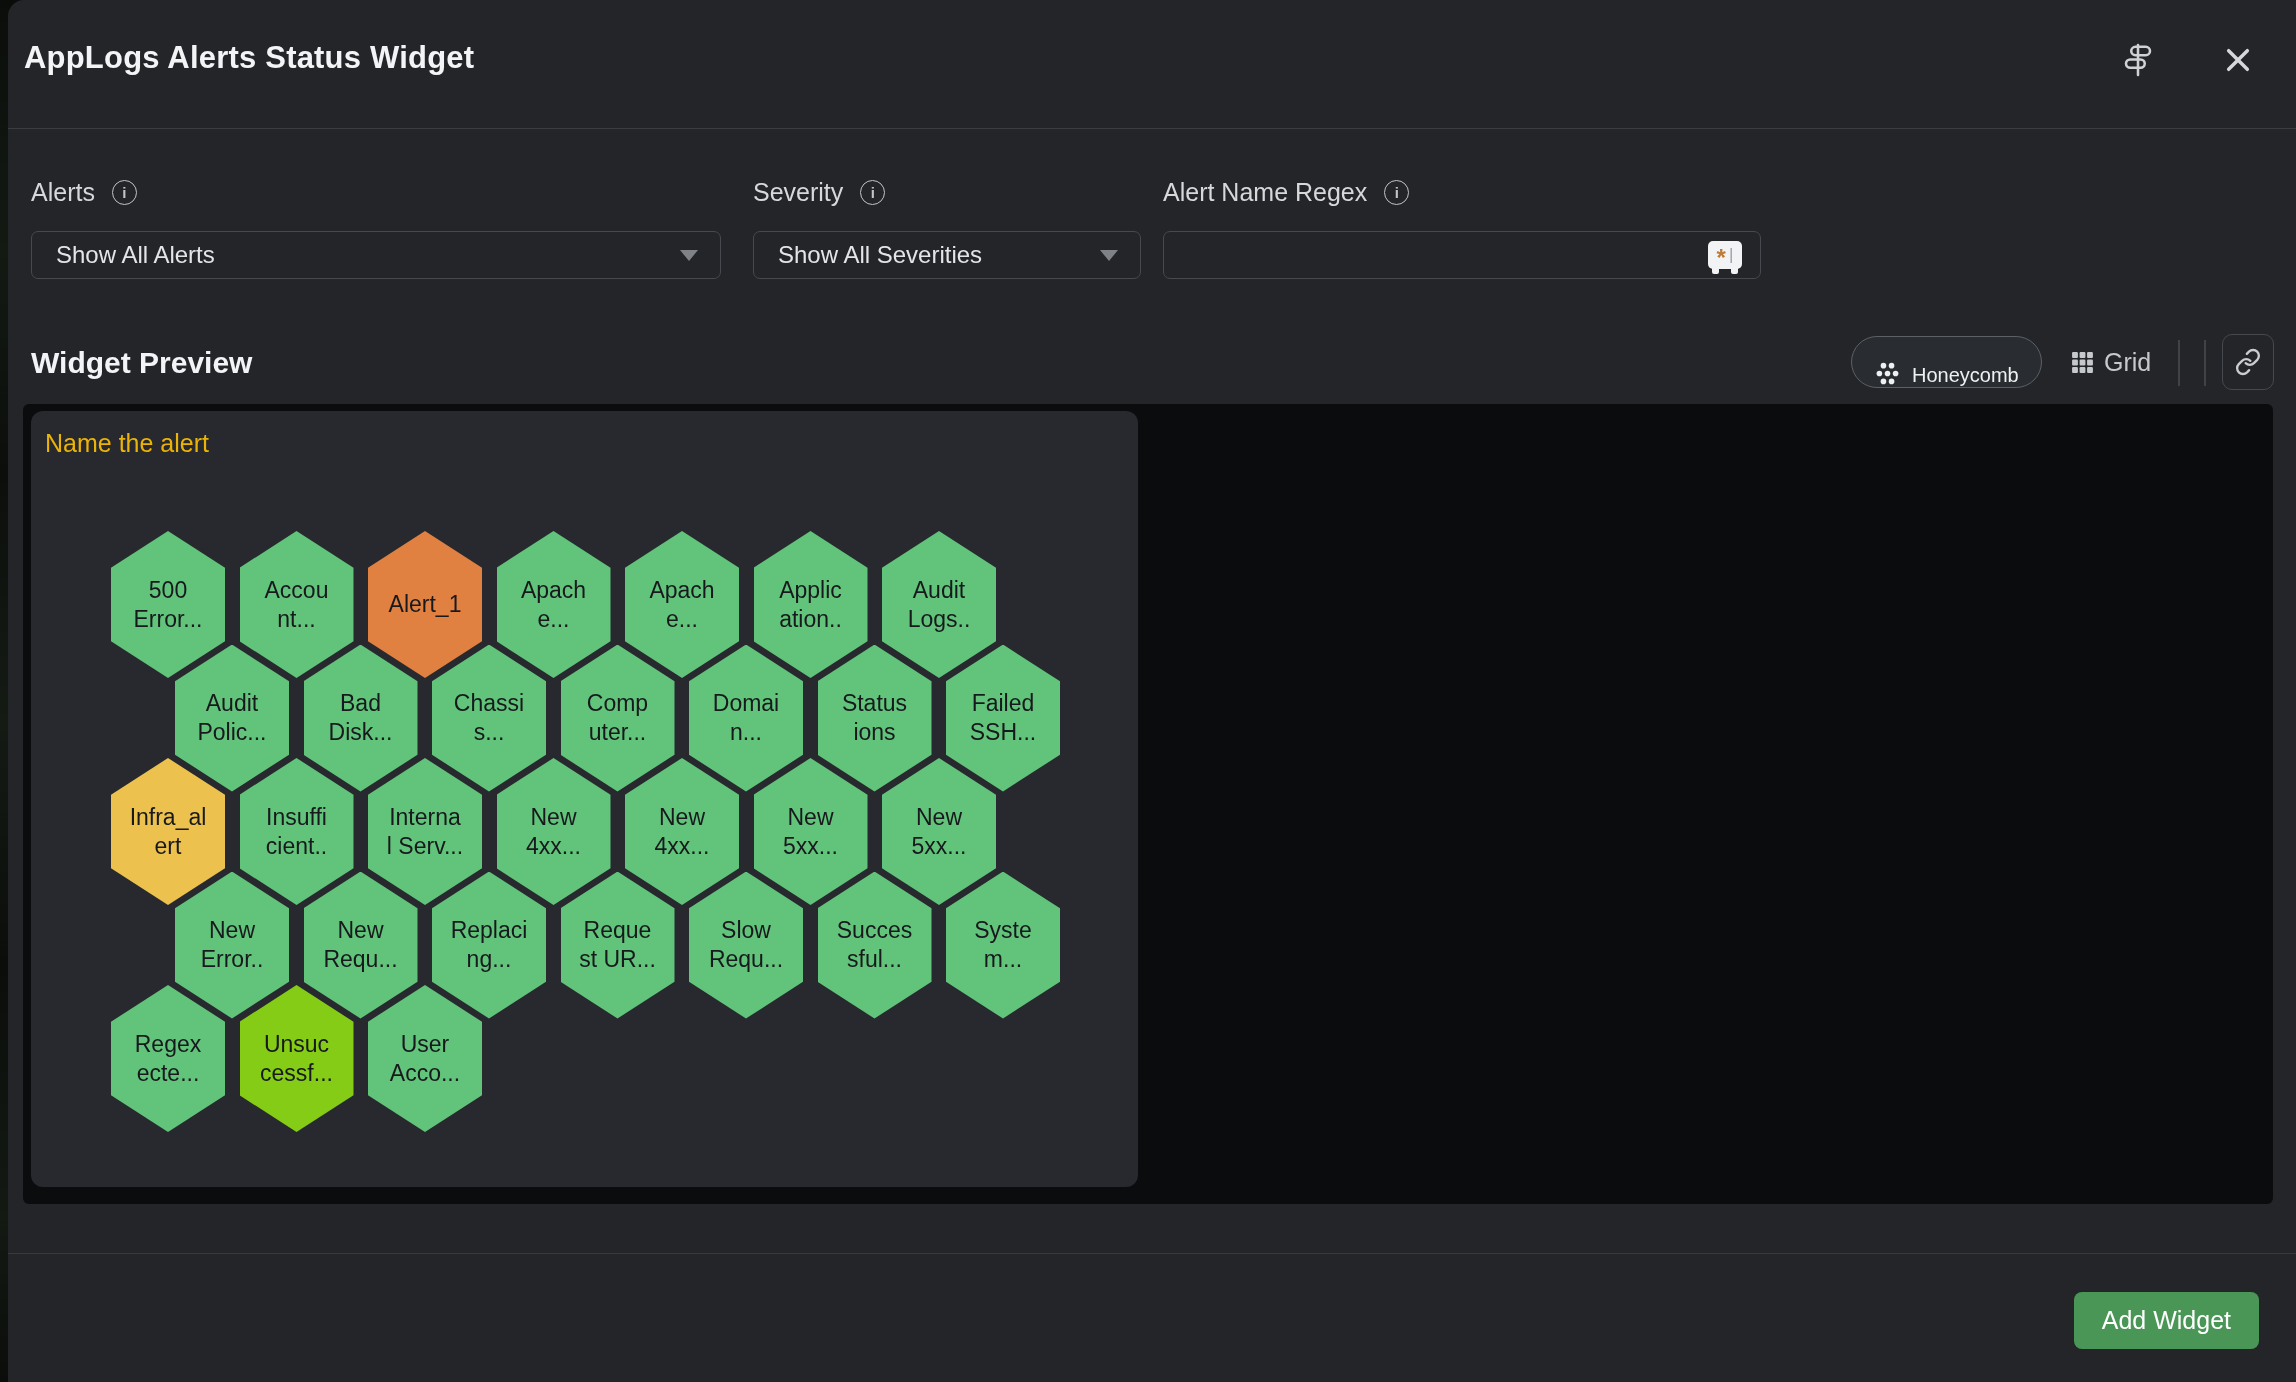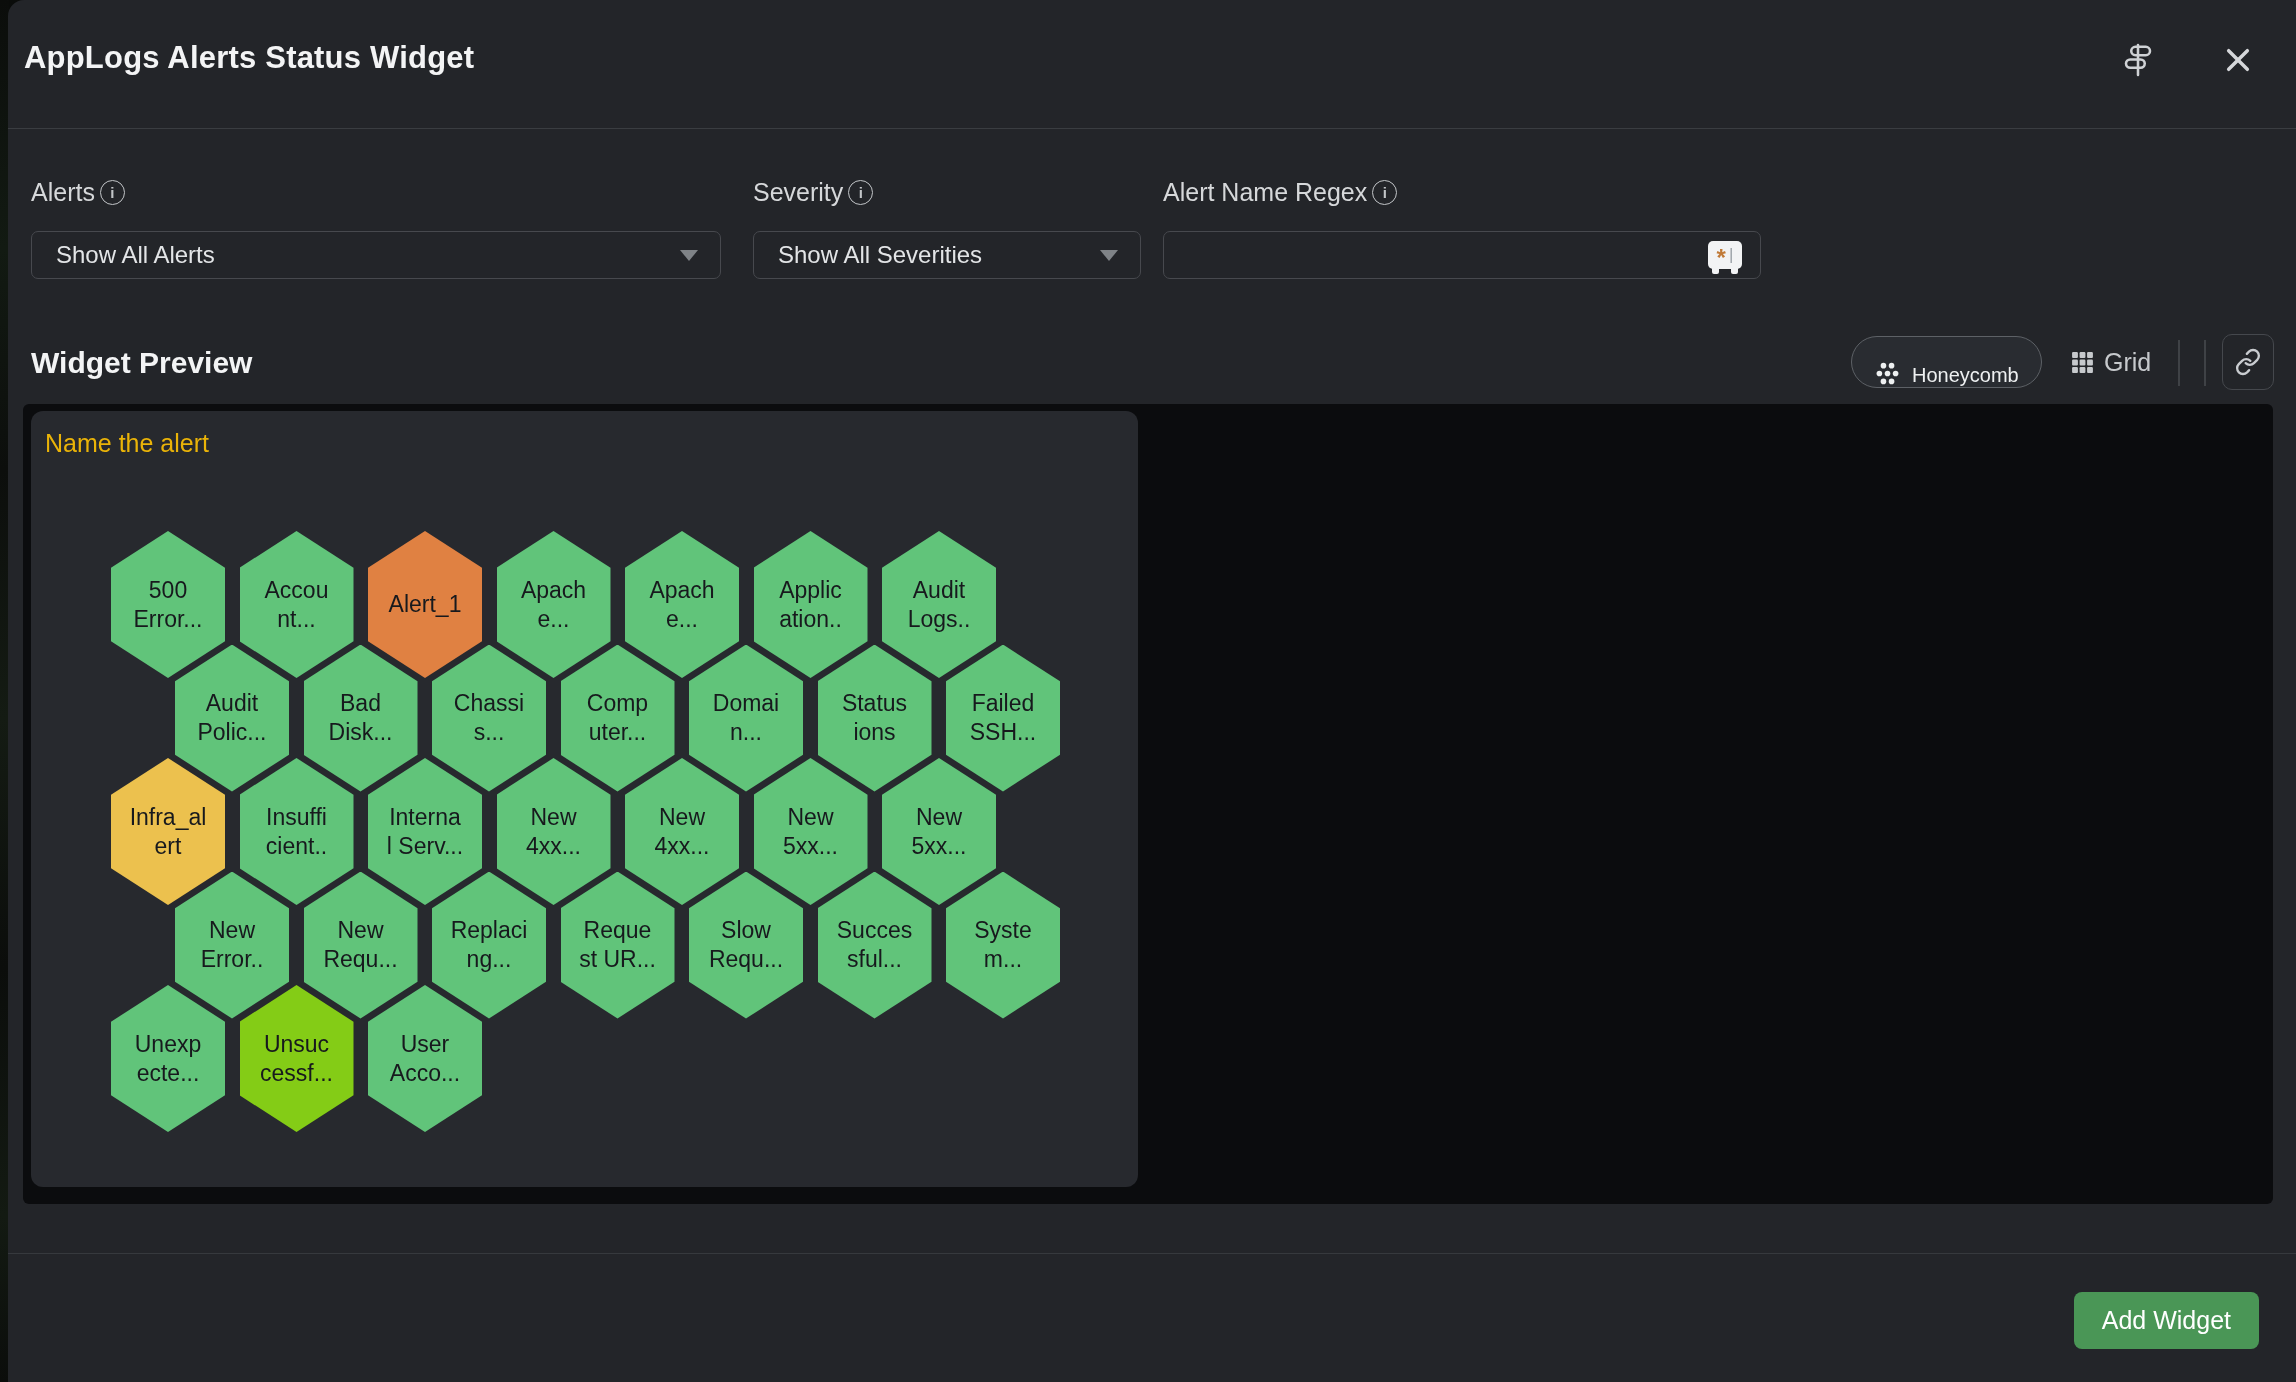--- a/index.html
+++ b/index.html
@@ -10,21 +10,21 @@
   .dialog{position:absolute;left:8px;top:0;right:0;bottom:0;background:#232529;border-top-left-radius:16px;}
 
   
   .dlg-title{position:absolute;left:16px;top:40px;font-size:31px;font-weight:600;color:#f3f4f5;letter-spacing:.2px;}
   .hdr-icons{position:absolute;right:36px;top:38px;display:flex;align-items:center;gap:56px;}
   .icon-btn{width:44px;height:44px;display:flex;align-items:center;justify-content:center;cursor:pointer;background:transparent;border:none;padding:0;}
   .hdr-divider{position:absolute;left:0;right:0;top:128px;height:1px;background:#3a3d41;}
 
   
   .field{position:absolute;top:178px;}
-  .field .lbl{display:flex;align-items:center;gap:5px;font-size:25px;color:#d6d8da;margin-bottom:24px;}
+  .field .lbl{display:flex;align-items:center;gap:17px;font-size:25px;color:#d6d8da;margin-bottom:24px;}
   .info-icon{width:23px;height:23px;border:1.5px solid #c2c5c8;border-radius:50%;display:inline-flex;
     align-items:center;justify-content:center;font-size:15px;color:#c2c5c8;font-weight:600;line-height:1;}
   .box{height:48px;border:1.5px solid #47494e;border-radius:7px;display:flex;align-items:center;
     padding:0 24px;font-size:24px;color:#e3e5e7;position:relative;box-sizing:border-box;cursor:pointer;background:#232529;}
   .caret{position:absolute;right:22px;top:50%;margin-top:-5px;width:0;height:0;
     border-left:9px solid transparent;border-right:9px solid transparent;border-top:11px solid #7f8387;}
   .f-alerts{left:23px;width:690px;}
   .f-severity{left:745px;width:388px;}
   .f-regex{left:1155px;width:598px;}
   .regex-input{flex:1;background:transparent;border:none;outline:none;color:#e3e5e7;font-size:24px;height:100%;}
@@ -288,21 +288,21 @@
             </div>
             <div class="hex" style="left: 786.5px; top: 460.5px; background: rgb(97, 196, 122);">
               <span>Succes</span>
               <span>sful...</span>
             </div>
             <div class="hex" style="left: 915px; top: 460.5px; background: rgb(97, 196, 122);">
               <span>Syste</span>
               <span>m...</span>
             </div>
             <div class="hex" style="left: 80px; top: 574px; background: rgb(97, 196, 122);">
-              <span>Unexp</span>
+              <span>Regex</span>
               <span>ecte...</span>
             </div>
             <div class="hex" style="left: 208.5px; top: 574px; background: #84cc16;">
               <span>Unsuc</span>
               <span>cessf...</span>
             </div>
             <div class="hex" style="left: 337px; top: 574px; background: rgb(97, 196, 122);">
               <span>User</span>
               <span>Acco...</span>
             </div>

